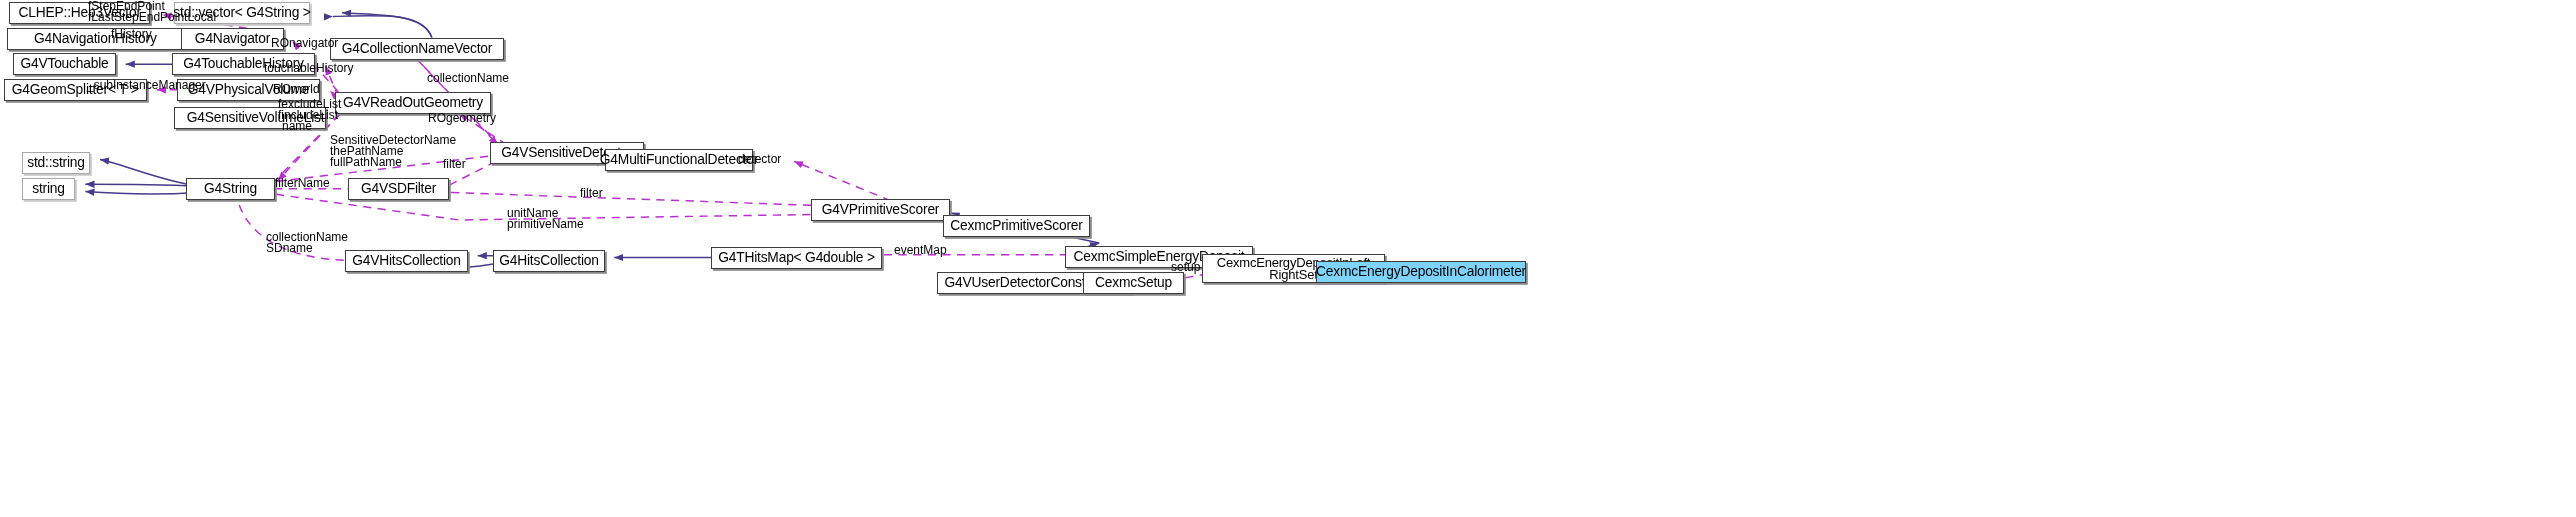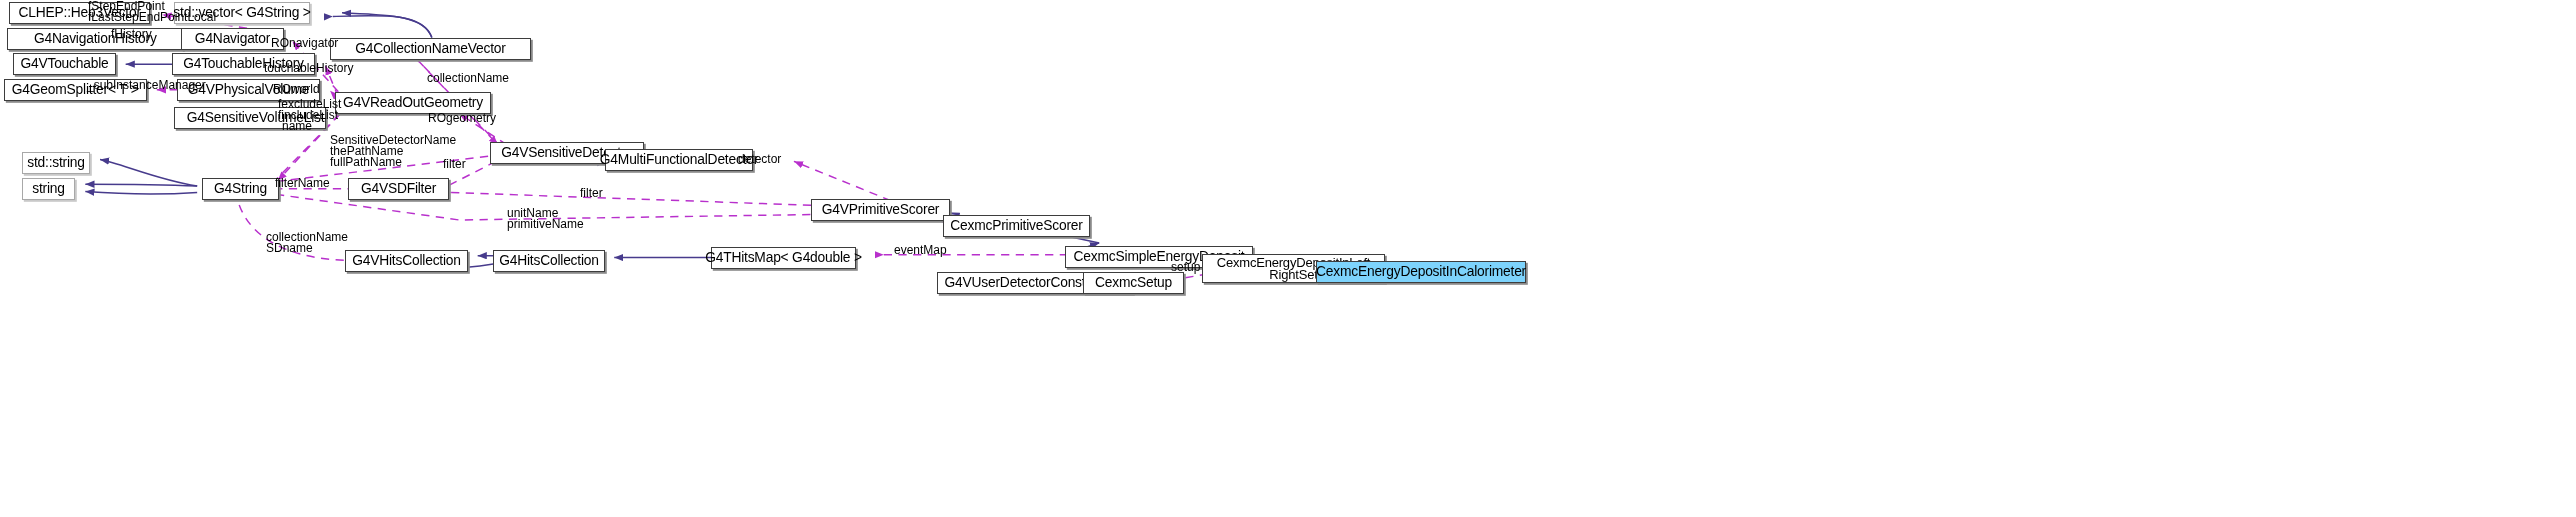--- a/index.html
+++ b/index.html
@@ -155,21 +155,21 @@
   </div>
 
   <div class="node" style="left:7.3px;top:27.5px;width:176px;">
     <span>G4NavigationHistory</span>
   </div>
 
   <div class="node" style="left:181px;top:27.5px;width:103px;">
     <span>G4Navigator</span>
   </div>
 
-  <div class="node" style="left:330px;top:38px;width:201px;">
+  <div class="node" style="left:330px;top:38px;width:174px;">
     <span>G4CollectionNameVector</span>
   </div>
 
   <div class="node" style="left:13px;top:53px;width:103px;">
     <span>G4VTouchable</span>
   </div>
 
   <div class="node" style="left:172px;top:53px;width:143px;">
     <span>G4TouchableHistory</span>
   </div>
@@ -199,21 +199,21 @@
   </div>
 
   <div class="node" style="left:605px;top:149px;width:148px;">
     <span>G4MultiFunctionalDetector</span>
   </div>
 
   <div class="node thin" style="left:22px;top:178px;width:53px;">
     <span>string</span>
   </div>
 
-  <div class="node" style="left:202px;top:178px;width:77px;">
+  <div class="node" style="left:186px;top:178px;width:89px;">
     <span>G4String</span>
   </div>
 
   <div class="node" style="left:348px;top:178px;width:101px;">
     <span>G4VSDFilter</span>
   </div>
 
   <div class="node" style="left:811px;top:199px;width:139px;">
     <span>G4VPrimitiveScorer</span>
   </div>
@@ -223,21 +223,21 @@
   </div>
 
   <div class="node" style="left:345px;top:250px;width:123px;">
     <span>G4VHitsCollection</span>
   </div>
 
   <div class="node" style="left:493px;top:250px;width:112px;">
     <span>G4HitsCollection</span>
   </div>
 
-  <div class="node" style="left:711px;top:247px;width:145px;">
+  <div class="node" style="left:711px;top:247px;width:171px;">
     <span>G4THitsMap&lt; G4double &gt;</span>
   </div>
 
   <div class="node" style="left:1065px;top:246px;width:188px;">
     <span>CexmcSimpleEnergyDeposit</span>
   </div>
 
   <div class="node" style="left:1202px;top:254px;width:183px;height:29px;">
     <span style="white-space:pre-line;text-align:center;line-height:12px;font-size:13px;">CexmcEnergyDepositInLeft
 RightSet</span>

